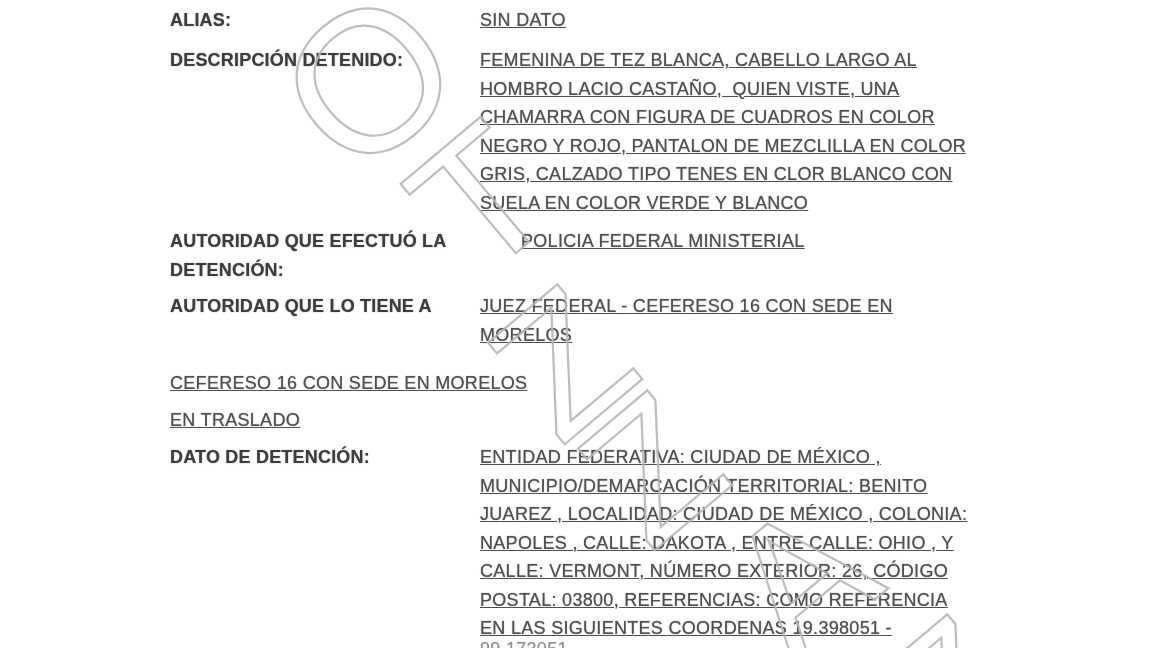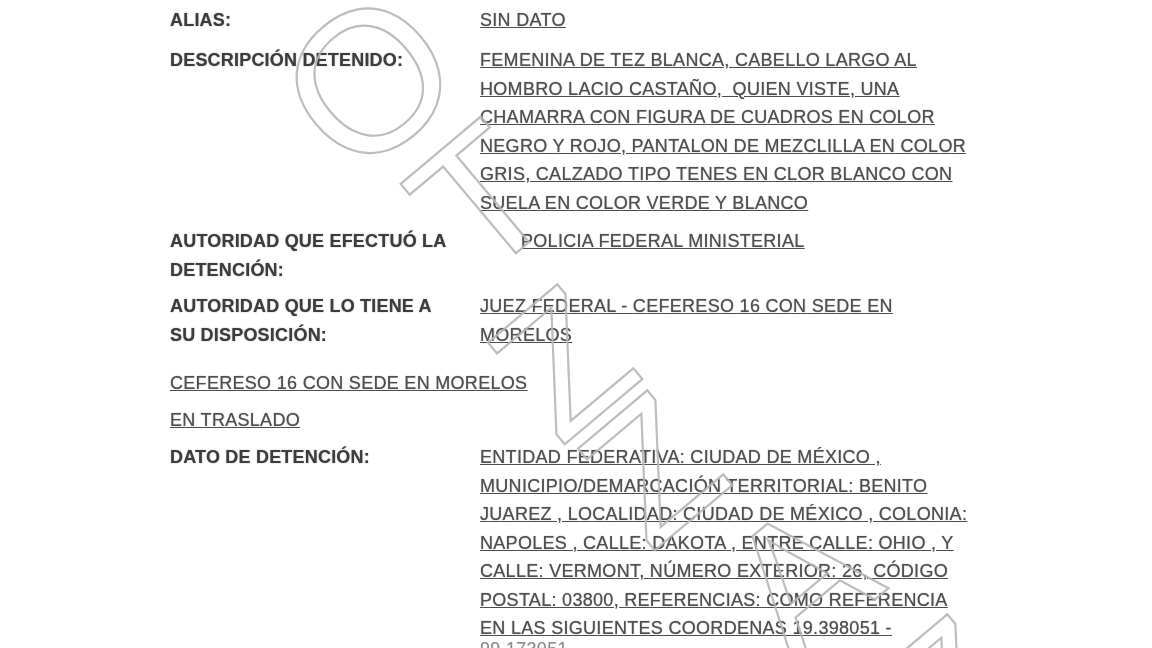--- a/index.html
+++ b/index.html
@@ -122,21 +122,20 @@
         </div>
         <div class="col-value">
           <div class="para">
             <div class="line">POLICIA FEDERAL MINISTERIAL</div>
           </div>
         </div>
       </div>
       <div class="row" style="margin-top: 8px;">
         <div class="col-label">
           <div class="line">AUTORIDAD QUE LO TIENE A</div>
-          <div class="line">SU DISPOSICIÓN:</div>
         </div>
         <div class="col-value">
           <div class="para">
             <div class="line">JUEZ FEDERAL - CEFERESO 16 CON SEDE EN</div>
             <div class="line">MORELOS</div>
           </div>
         </div>
       </div>
       <div class="row" style="margin-top: 20px;">
         <div class="col-value">

